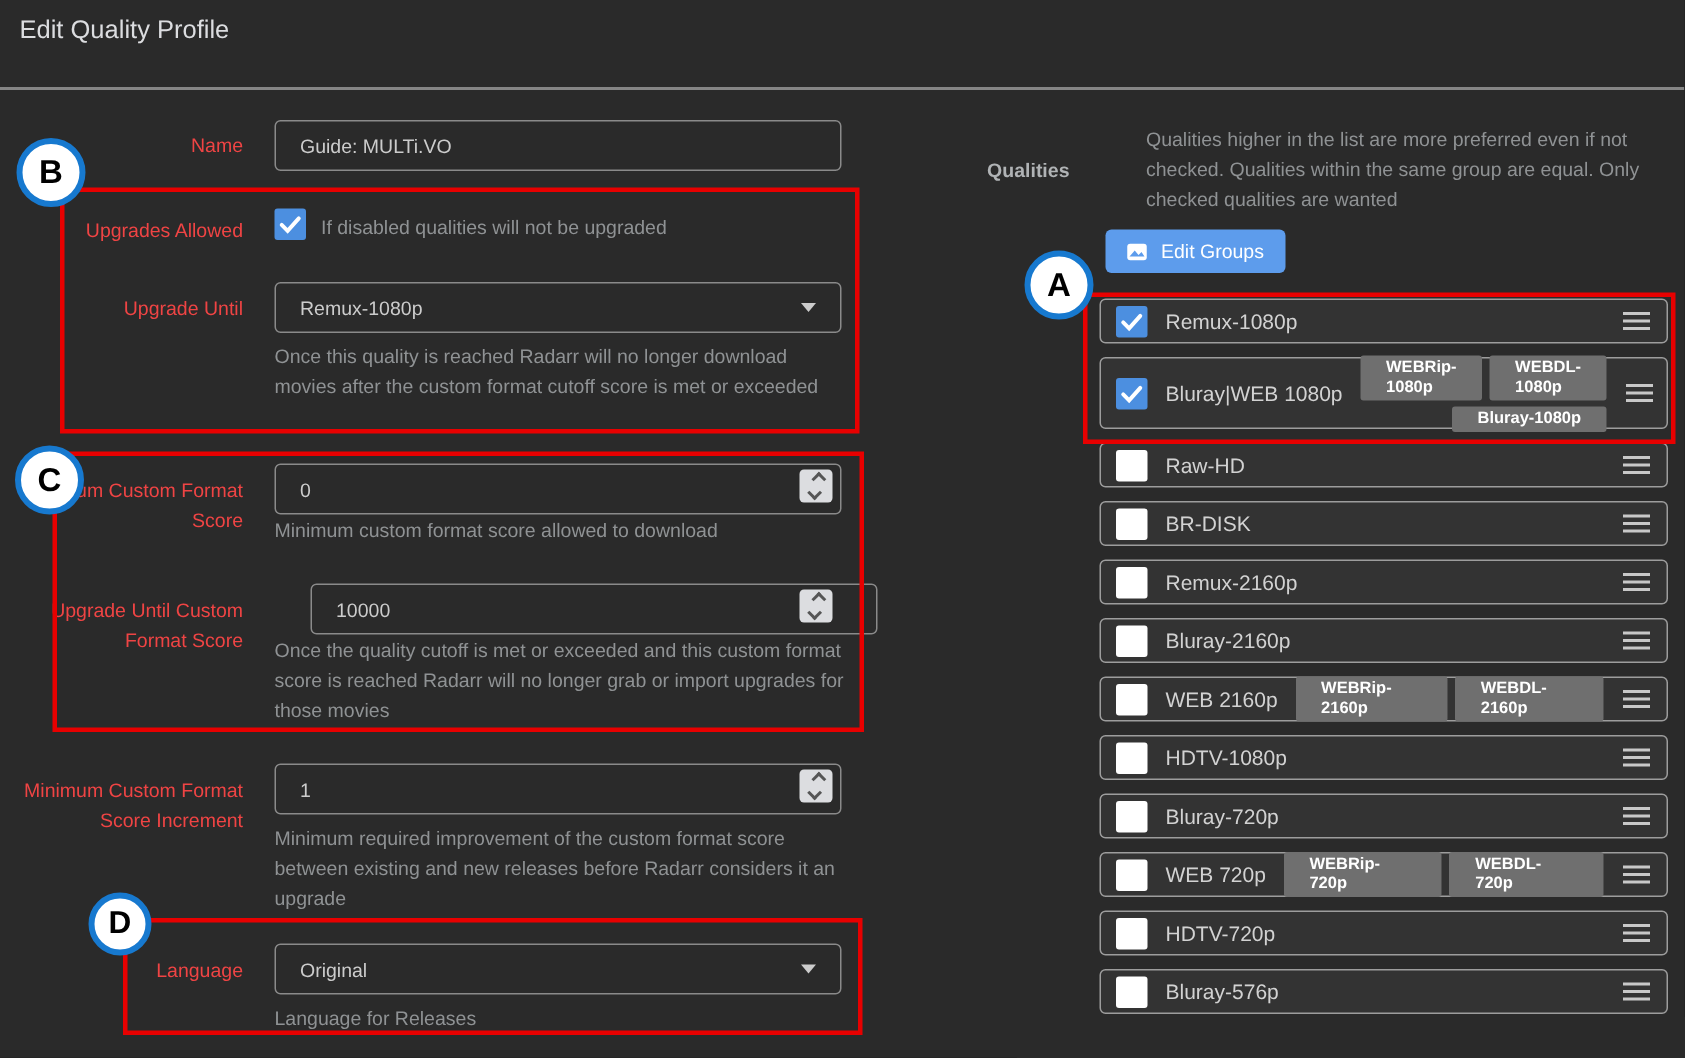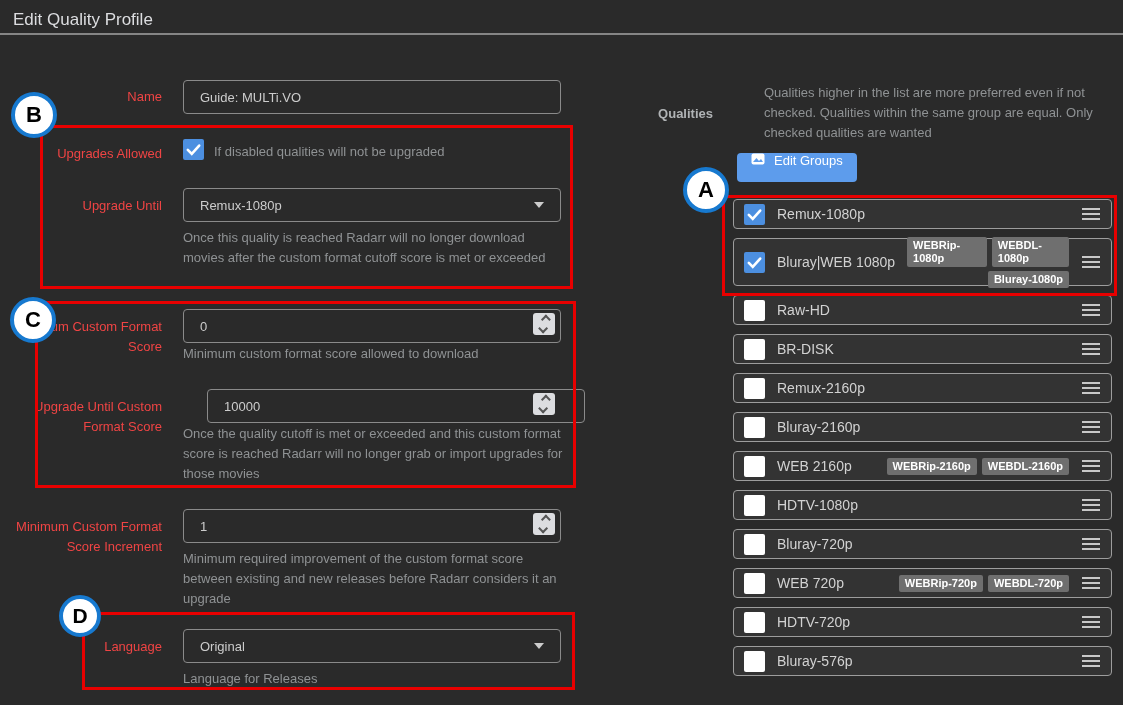--- a/index.html
+++ b/index.html
@@ -3,21 +3,21 @@
 <meta charset="utf-8">
 <style>
   * { margin:0; padding:0; box-sizing:border-box; }
   html,body { background:#222; }
   body { font-family:"Liberation Sans", sans-serif; }
   #page {
     position:relative; width:1123px; height:705px;
     background:#2a2a2a; overflow:hidden; color:#ccc;
   }
   
-  #hdr { position:absolute; left:0; top:0; width:100%; height:35px;
+  #hdr { position:absolute; left:0; top:0; width:100%; height:60px;
          border-bottom:2px solid #858585; }
   #hdr .title { position:absolute; left:13px; top:10px; font-size:17px; color:#dcdde0; }
 
   
   .flabel { position:absolute; left:0; width:162px; text-align:right;
             font-weight:normal; font-size:13px; color:#ef4444; line-height:20px; }
   .tinput, .fselect, .ninput {
     position:absolute; left:183px; width:378px; height:30px;
     background:#2a2a2a; border:1px solid #8a8a8a; border-radius:4px;
     color:#ccc; font-size:13px; padding:16px 16px; font-family:"Liberation Sans",sans-serif;
@@ -39,34 +39,34 @@
   .checkbox.off { background:#ffffff; }
   .checkbox svg { display:block; width:100%; height:100%; }
 
   
   #q-label { position:absolute; left:600px; top:87px; width:113px; text-align:right;
              font-weight:bold; font-size:13px; color:#b0b3b5;margin-top:19px; }
   #q-desc  { position:absolute; left:764px; top:83px; width:358px; font-size:13px;
              color:#8f9294; line-height:20px; }
   #edit-groups { position:absolute; left:737px; top:153px; height:29px;
                  background:#5d9cec; color:#fff; border:none; border-radius:4px;
-                 font-size:13px; padding:0 14px; display:flex; align-items:flex-start; gap:9px;
+                 font-size:13px; padding:0 14px; display:flex; align-items:center; gap:9px;
                  cursor:pointer; font-family:"Liberation Sans",sans-serif; }
   #q-list { position:absolute; left:733px; top:199px; width:379px;
             display:flex; flex-direction:column; gap:9px; }
   .q-item { height:30px; background:#333333; border:1px solid #9d9d9d; border-radius:4px;
             display:flex; align-items:center; padding:0 10px; gap:12px; }
   .q-item.tall { height:48px; }
   .q-item .q-check { flex:0 0 auto; }
   .q-item .q-name { font-size:14px; color:#d2d2d2; flex:0 0 auto; }
   .q-badges { margin-left:auto; display:flex; flex-direction:column; align-items:flex-end;
               justify-content:center; gap:4px; }
   .q-badge-row { display:flex; gap:5px; }
   .badge { background:#6f6f6f; color:#fff; font-size:11px; font-weight:bold;
-           border-radius:2px; padding:2px 6px; line-height:13px; }
+           border-radius:2px; padding:2px 17px; line-height:13px; }
   .q-drag { flex:0 0 auto; margin-left:12px; width:20px; height:14px; display:flex;
             align-items:center; justify-content:center; cursor:grab; }
   .q-drag i { display:block; width:18px; height:2px; background:#c8c8c8;
               box-shadow:0 -5px 0 #c8c8c8, 0 5px 0 #c8c8c8; }
   .q-item .q-drag { margin-left:0; }
 
   
   .anno-box { position:absolute; border:3px solid #e80000; pointer-events:none; z-index:6; }
   .anno-circle { position:absolute; z-index:7; width:46px; height:46px; border-radius:50%;
                  background:#fff; border:4px solid #1779cf; color:#000; font-weight:bold;

